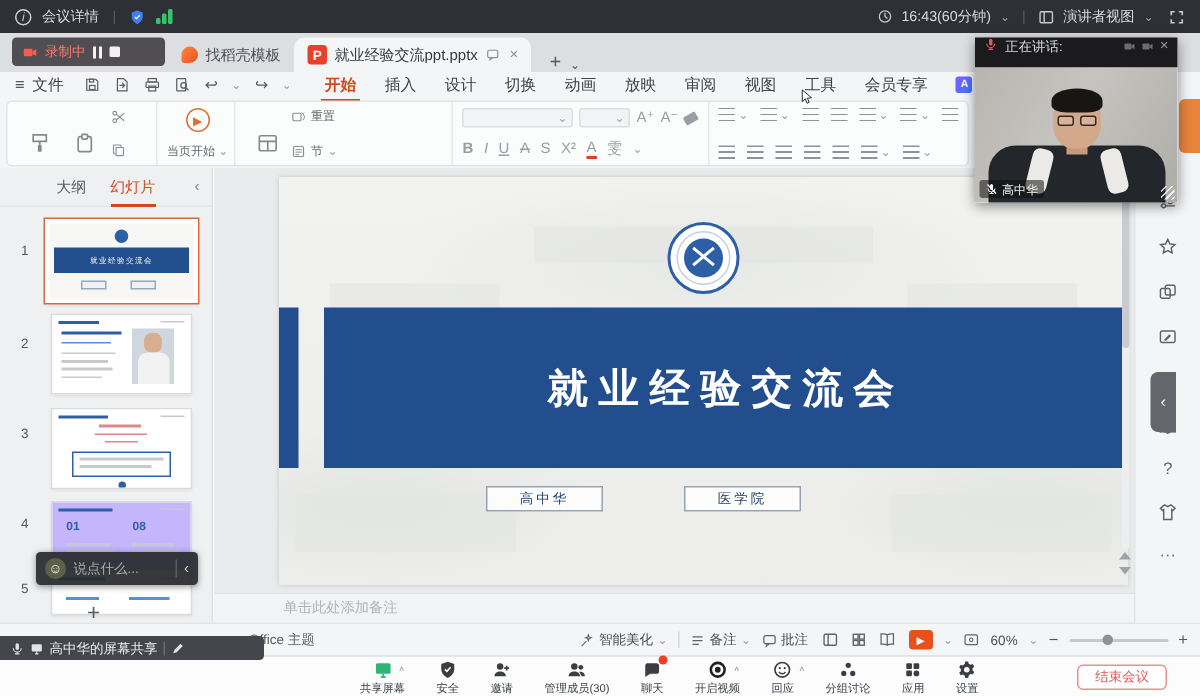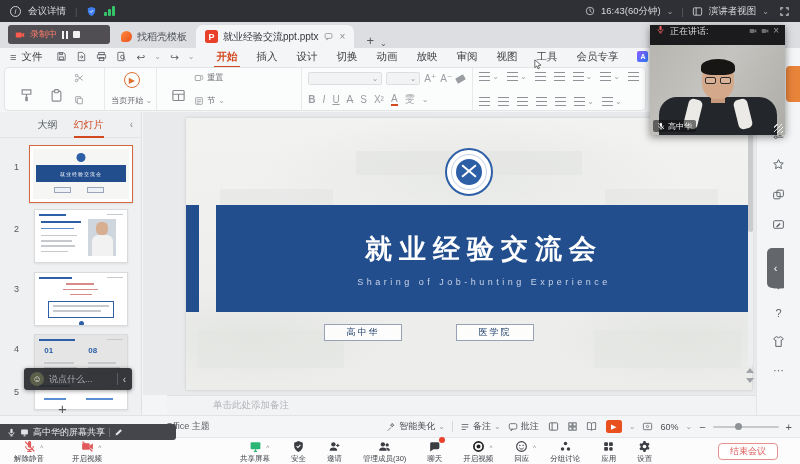--- a/index.html
+++ b/index.html
@@ -107,21 +107,21 @@
   .stitle{color:#fff;font-size:27px;font-weight:bold;letter-spacing:7px;}
   .ssub{color:#c7d3e8;font-size:9px;letter-spacing:3.5px;}
   .sbox{position:absolute;top:206px;height:17px;width:78px;background:rgba(255,255,255,.85);border:1px solid #97a3b5;display:flex;align-items:center;justify-content:center;font-size:9px;color:#22406e;letter-spacing:2px;}
   
   .vscroll{position:absolute;right:3px;top:4px;width:5px;height:250px;background:#eceeef;border-radius:3px;}
   .vthumb{position:absolute;left:0;top:6px;width:5px;height:110px;background:#c9cbcd;border-radius:3px;}
   .pgbtn{position:absolute;right:2px;width:0;height:0;border-left:4px solid transparent;border-right:4px solid transparent;}
   .pgup{bottom:22px;border-bottom:5px solid #9fa2a6;}
   .pgdn{bottom:12px;border-top:5px solid #9fa2a6;}
   
-  .notes{position:absolute;left:143px;top:373px;width:613px;height:20px;background:#f2f3f4;border-top:1px solid #e0e2e4;font-size:9.5px;color:#b0b3b8;display:flex;align-items:center;padding-left:46px;margin-left:24px;}
+  .notes{position:absolute;left:143px;top:373px;width:613px;height:20px;background:#f2f3f4;border-top:1px solid #e0e2e4;font-size:9.5px;color:#b0b3b8;display:flex;align-items:center;padding-left:46px;}
   .statusbar{position:absolute;left:0;top:393px;width:800px;height:22px;background:#f4f5f6;border-top:1px solid #e2e3e5;display:flex;align-items:center;font-size:9px;color:#4a4d52;}
   .theme-lab{position:absolute;left:166px;font-size:9px;color:#5a5d62;}
   .st-right{position:absolute;right:8px;display:flex;align-items:center;gap:7px;}
   .st-item{display:flex;align-items:center;gap:3px;}
   .st-item .ic{width:10px;height:10px;color:#5f6268;}
   .viewics{display:flex;align-items:center;gap:8px;margin:0 2px;color:#5f6268;}
   .viewics .ic{width:11px;height:11px;}
   .playbtn{width:16px;height:13px;background:#e8501e;border-radius:2.5px;color:#fff;font-size:7px;display:flex;align-items:center;justify-content:center;}
   .zslider{width:66px;height:2px;background:#c7c9cc;border-radius:1px;position:relative;}
   .zslider i{position:absolute;left:22px;top:-2.5px;width:7px;height:7px;border-radius:50%;background:#8f9296;display:block;}
@@ -624,21 +624,21 @@
           <span class="rline" style="left:38%;top:40%;width:24%"></span>
           <span style="position:absolute;left:14%;top:54%;width:72%;height:32%;border:1px solid #2d5fa6"></span>
           <span class="gline" style="left:20%;top:62%;width:60%"></span>
           <span class="gline" style="left:20%;top:72%;width:52%"></span>
           <span style="position:absolute;left:48%;top:92%;width:5px;height:5px;border-radius:50%;background:#2d5fa6"></span>
         </div>
       </div>
 
       <span class="thumbnum" style="top:232px">4</span>
       <div class="thumb" style="top:222px;height:54px">
-        <div class="mini" style="background:#e5e5e5">
+        <div class="mini" style="background:#c4b5fd">
           <span class="tline" style="left:4%;top:7%;width:40%"></span>
           <span class="gline" style="left:78%;top:7%;width:18%"></span>
           <span class="bignum" style="left:10%;top:22%">01</span>
           <span class="bignum" style="left:58%;top:22%">08</span>
           <span class="gline" style="left:10%;top:52%;width:32%"></span>
           <span class="gline" style="left:10%;top:62%;width:36%"></span>
           <span class="gline" style="left:10%;top:72%;width:28%"></span>
           <span class="gline" style="left:58%;top:52%;width:30%"></span>
           <span class="gline" style="left:58%;top:62%;width:34%"></span>
           <span class="gline" style="left:58%;top:72%;width:26%"></span>
@@ -670,21 +670,20 @@
         <div class="emblem">
           <span class="ring">UNIVERSITY OF SCIENCE &amp; TECHNOLOGY</span>
           <span class="core">
               <i class="a"></i>
               <i class="b"></i>
             </span>
         </div>
         <div class="banner-notch"></div>
         <div class="banner">
           <div class="stitle">就业经验交流会</div>
-          <div class="ssub">Sharing  of  Job-hunting  Experience</div>
         </div>
         <div class="sbox" style="left:138px">高中华</div>
         <div class="sbox" style="left:270px">医学院</div>
       </div>
       <div class="vscroll">
           <span class="vthumb"></span>
         </div>
       <span class="pgbtn pgup"></span>
       <span class="pgbtn pgdn"></span>
     </div>
@@ -830,42 +829,20 @@
         <use href="#s-monitor"></use>
       </svg>
     <span>高中华的屏幕共享</span>
     <span class="sp-sep"></span>
     <svg class="ic">
         <use href="#s-pen"></use>
       </svg>
   </div>
 
   <div class="meet-bottom">
-    <div class="mb-left">
-      <div class="mb-item red">
-        <span class="iw">
-            <svg class="ic" viewBox="0 0 24 24">
-              <use href="#s-mic"></use>
-              <line x1="4" y1="3" x2="21" y2="21" stroke="#e05b5b" stroke-width="2.6"></line>
-            </svg>
-            <span class="cup">˄</span>
-          </span>
-        <span class="lab">解除静音</span>
-      </div>
-      <div class="mb-item red">
-        <span class="iw">
-            <svg class="ic" viewBox="0 0 24 24">
-              <use href="#s-cam"></use>
-              <line x1="3" y1="3" x2="21" y2="21" stroke="#e05b5b" stroke-width="2.6"></line>
-            </svg>
-            <span class="cup">˄</span>
-          </span>
-        <span class="lab">开启视频</span>
-      </div>
-    </div>
     <div class="mb-center">
       <div class="mb-item green">
         <span class="iw">
             <svg class="ic">
               <use href="#s-monitor"></use>
             </svg>
             <span class="cup">˄</span>
           </span>
         <span class="lab">共享屏幕</span>
       </div>

